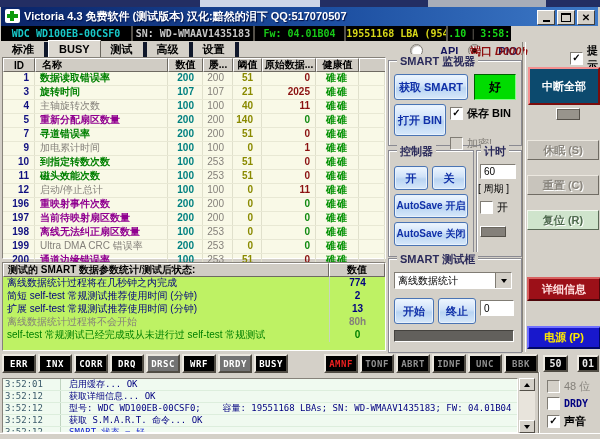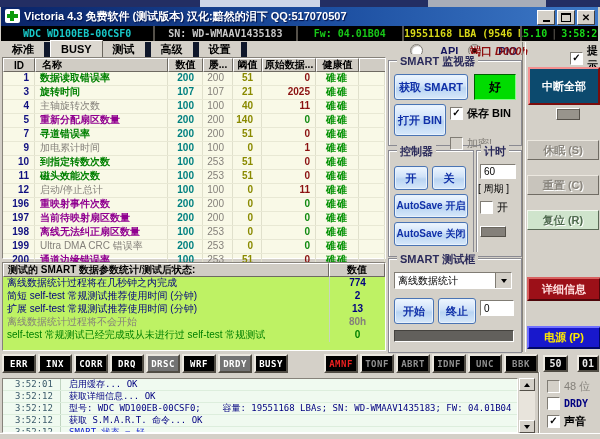--- a/index.html
+++ b/index.html
@@ -18,32 +18,32 @@
   #app-icon .cv{position:absolute;left:5px;top:2px;width:4px;height:10px;background:#0c9a0c;}
   #title-text{margin-left:23px;color:#fff;font-weight:bold;font-size:11px;white-space:nowrap;
     text-shadow:1px 1px 1px #00124a;}
   #winbtns{position:absolute;right:3px;top:3px;display:flex;gap:2px;}
   .winbtn{width:16px;height:13px;background:#d4d0c8;border:1px solid;border-color:#fff #404040 #404040 #fff;
     display:flex;align-items:center;justify-content:center;font-size:9px;font-weight:bold;line-height:9px;}
   .g-min{align-items:flex-end;}.g-min i{display:block;width:7px;height:2px;background:#000;margin:0 0 2px 0;}
   .g-max i{display:block;width:8px;height:6px;border:1px solid #000;border-top:2px solid #000;}
   .g-cls{font-size:10px;}
   
-  #infobar{left:1px;top:26px;width:597px;height:15px;background:#000;display:flex;
+  #infobar{left:1px;top:26px;width:510px;height:15px;background:#000;display:flex;
     font-family:"DejaVu Sans Mono",monospace;font-weight:bold;font-size:10px;line-height:15px;}
   #infobar .seg{text-align:center;border-right:2px solid #55514a;overflow:hidden;white-space:nowrap;}
   .seg-model{width:25.5%;color:#18c8c8;}
   .seg-serial{width:23.5%;color:#c8c8c8;}
   .seg-fw{width:17.5%;color:#18c818;}
   .seg-cap{width:19.5%;color:#d8d818;}
   .seg-clock{flex:1;color:#18d818;border-right:none!important;display:flex;justify-content:center;gap:4px;}
   .seg-clock .div{color:#55514a;}
   
   #tab-bar{left:2px;top:42px;height:15px;display:flex;align-items:flex-end;}
-  .tab{padding:0 10px;font-weight:bold;font-size:11px;line-height:15px;border-right:6px solid #0f172a;cursor:default;}
+  .tab{padding:0 10px;font-weight:bold;font-size:11px;line-height:15px;border-right:4px solid #0f172a;cursor:default;}
   .tab.active{background:#dcd8d0;border:1px solid;border-color:#fff #6a665e #dcd8d0 #fff;line-height:16px;margin-bottom:-1px;}
   #radio-area{left:410px;top:44px;display:flex;gap:10px;align-items:center;}
   .radio{width:11px;height:11px;border-radius:50%;background:#fff;border:1px solid #807c74;
     box-shadow:inset 1px 1px 1px #b0aca4;display:inline-flex;align-items:center;justify-content:center;}
   .radio.sel::after{content:"";width:5px;height:5px;border-radius:50%;background:#000;}
   .ritem{display:flex;align-items:center;gap:17px;font-weight:bold;color:#16165e;}
   #port-text{left:470px;top:44px;font-weight:bold;color:#8e0e0e;}
   #port-text b{font-style:italic;}
   
   .cb{width:11px;height:11px;background:#fff;border:1px solid;border-color:#807c74 #fff #fff #807c74;
@@ -134,21 +134,21 @@
   .reg{position:absolute;background:#000;color:#e8e8e8;font-family:"DejaVu Sans Mono",monospace;
     font-weight:bold;font-size:10px;display:flex;align-items:center;justify-content:center;
     border:2px solid;border-color:#ece8e0 #504c44 #504c44 #ece8e0;box-sizing:border-box;}
   #reg-50{left:543px;top:355px;width:25px;height:17px;}
   #reg-01{left:577px;top:355px;width:22px;height:17px;}
   
   #log-box{left:2px;top:378px;width:516px;height:55px;background:#f0faf0;
     border:1px solid;border-color:#86827a #fff #fff #86827a;box-sizing:border-box;overflow:hidden;}
   .lrow{display:flex;height:11px;font-family:"DejaVu Sans Mono",monospace;font-size:9px;line-height:10px;
     border-bottom:1px solid #ddeedd;}
-  .ltime{width:58px;padding-left:12px;border-right:1px solid #c0d4c0;color:#3a5a6a;box-sizing:border-box;}
+  .ltime{width:58px;padding-left:2px;border-right:1px solid #c0d4c0;color:#3a5a6a;box-sizing:border-box;}
   .lmsg{flex:1;padding-left:8px;white-space:pre;overflow:hidden;}
   .l-navy .lmsg{color:#000080;}
   .l-blue .lmsg{color:#1020d0;}
   #log-scroll{left:519px;top:378px;width:16px;height:55px;background:#e8e4dc;}
   .sbtn{position:absolute;left:0;width:16px;height:13px;background:#d4d0c8;border:1px solid;
     border-color:#fff #55514a #55514a #fff;display:flex;align-items:center;justify-content:center;box-sizing:border-box;}
   
   #check-panel{left:538px;top:372px;width:62px;height:61px;border-left:1px solid #86827a;
     box-shadow:inset 1px 0 0 #fff;}
   #lbl-drdy{color:#000080;font-weight:bold;font-family:"DejaVu Sans Mono",monospace;font-size:10px;}

